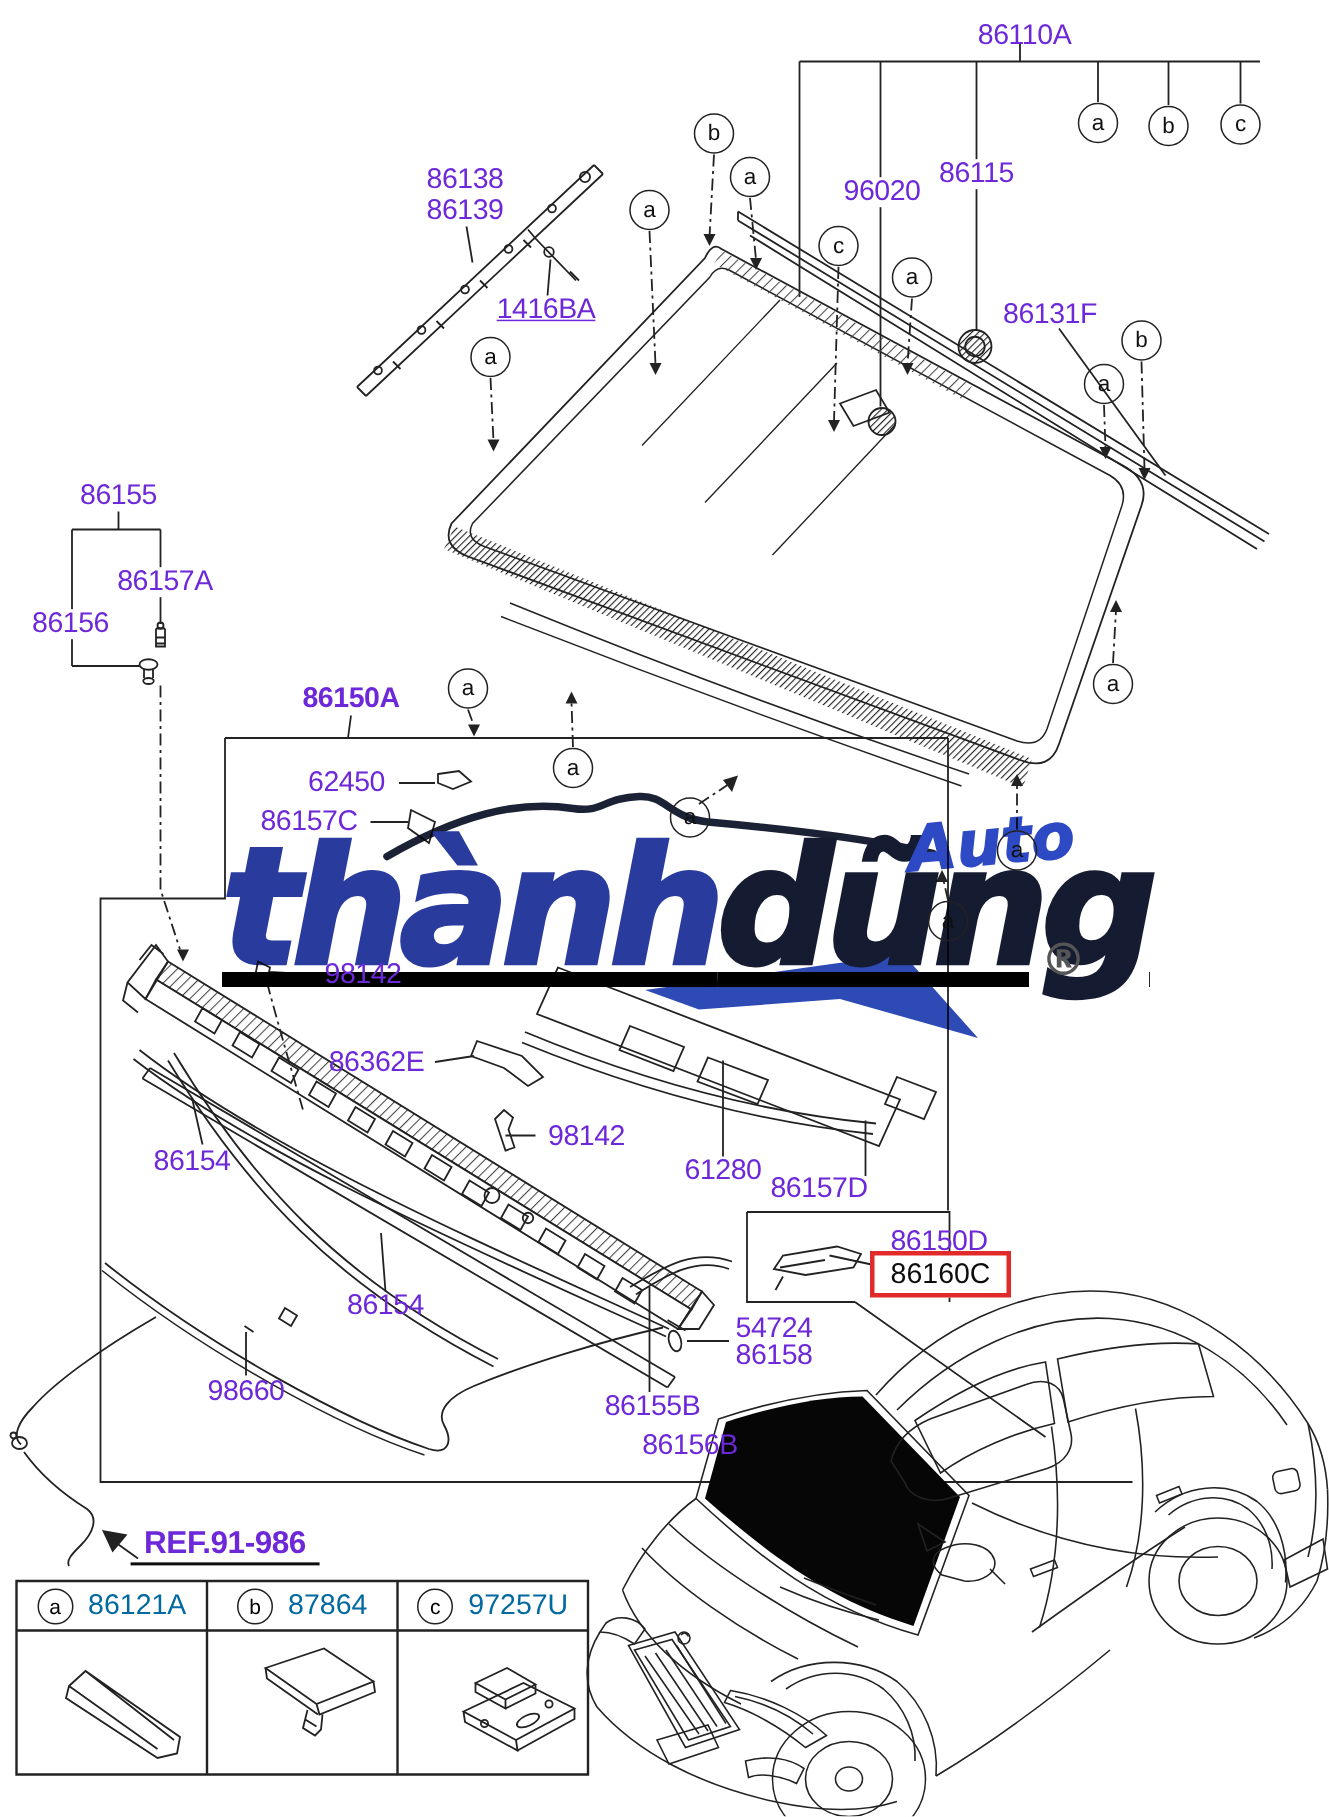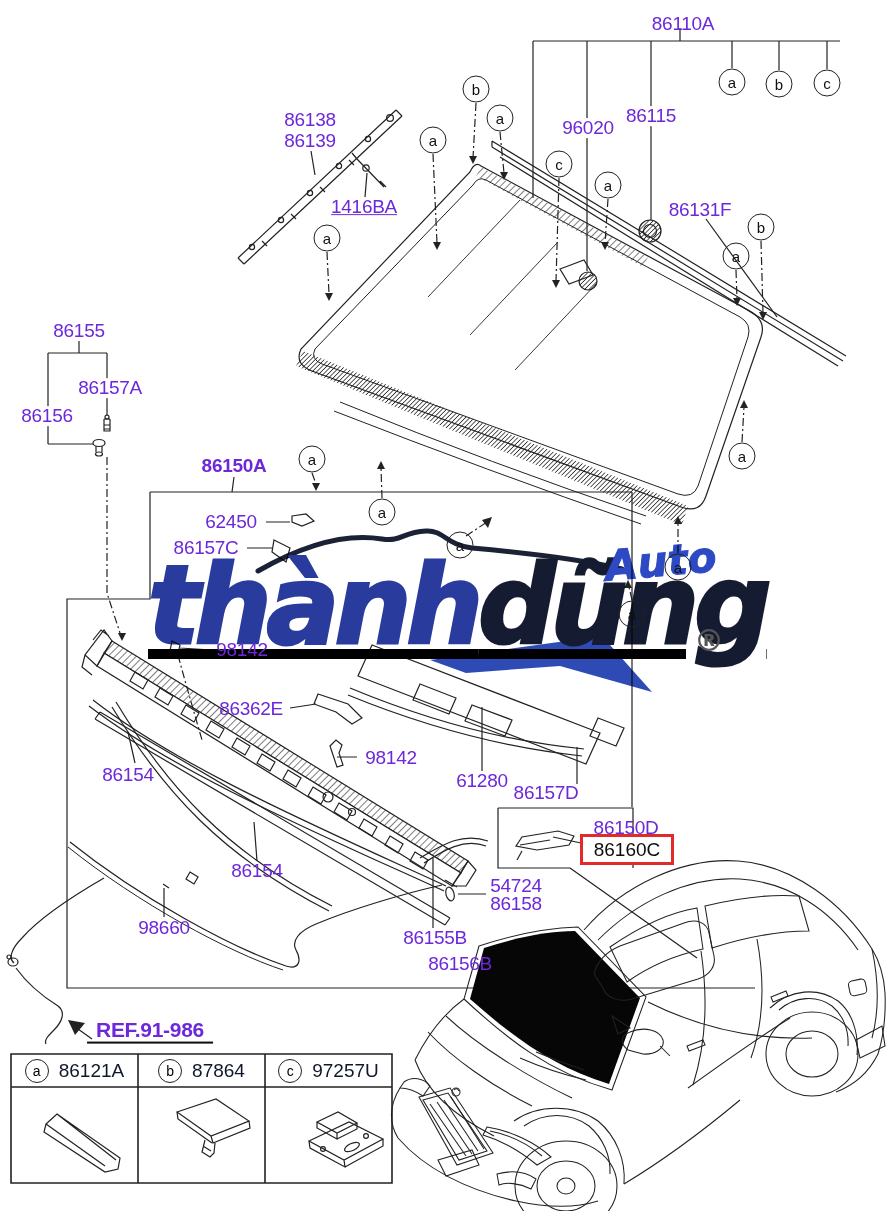--- a/index.html
+++ b/index.html
@@ -14,21 +14,21 @@
   .callout{position:absolute;width:27px;height:27px;border:1.7px solid #222;border-radius:50%;
        transform:translate(-50%,-50%);display:flex;align-items:center;justify-content:center;
        font:15px "Liberation Sans",sans-serif;color:#111;background:transparent;box-sizing:border-box;}
   .hl{position:absolute;left:580px;top:834px;width:88px;height:25px;border:3px solid #e12b2b;
       display:flex;align-items:center;justify-content:center;font:19px "Liberation Sans",sans-serif;
       color:#0d0d0d;background:#fff;}
   .leg{position:absolute;top:1055px;width:127px;height:31px;display:flex;align-items:center;
        justify-content:center;gap:10px;}
   .leg-c{width:24px;height:24px;border:1.6px solid #222;border-radius:50%;display:flex;
        align-items:center;justify-content:center;font:14px "Liberation Sans",sans-serif;box-sizing:border-box;}
-  .leg-p{font:19px "Liberation Sans",sans-serif;color:#0f172a;}
+  .leg-p{font:19px "Liberation Sans",sans-serif;color:#0369a1;}
   .watermark{position:absolute;left:0;top:0;width:886px;height:1211px;mix-blend-mode:multiply;
        pointer-events:none;}
   .wm-text{position:absolute;left:148px;top:552px;font-style:italic;font-weight:bold;font-size:108px;
        line-height:1;letter-spacing:-5px;font-family:"DejaVu Sans",sans-serif;text-decoration:underline;}
   .wm-blue{-webkit-text-stroke:3px;}
   .wm-dark{-webkit-text-stroke:3px;}
   .wm-auto{position:absolute;left:605px;top:537px;font-style:italic;font-weight:bold;font-size:42px;
        font-family:"DejaVu Sans",sans-serif;transform:rotate(-5deg);-webkit-text-stroke:1px;}
   .wm-reg{position:absolute;left:694px;top:623px;font-weight:bold;font-size:30px;color:#555;
        font-family:"DejaVu Sans",sans-serif;}

